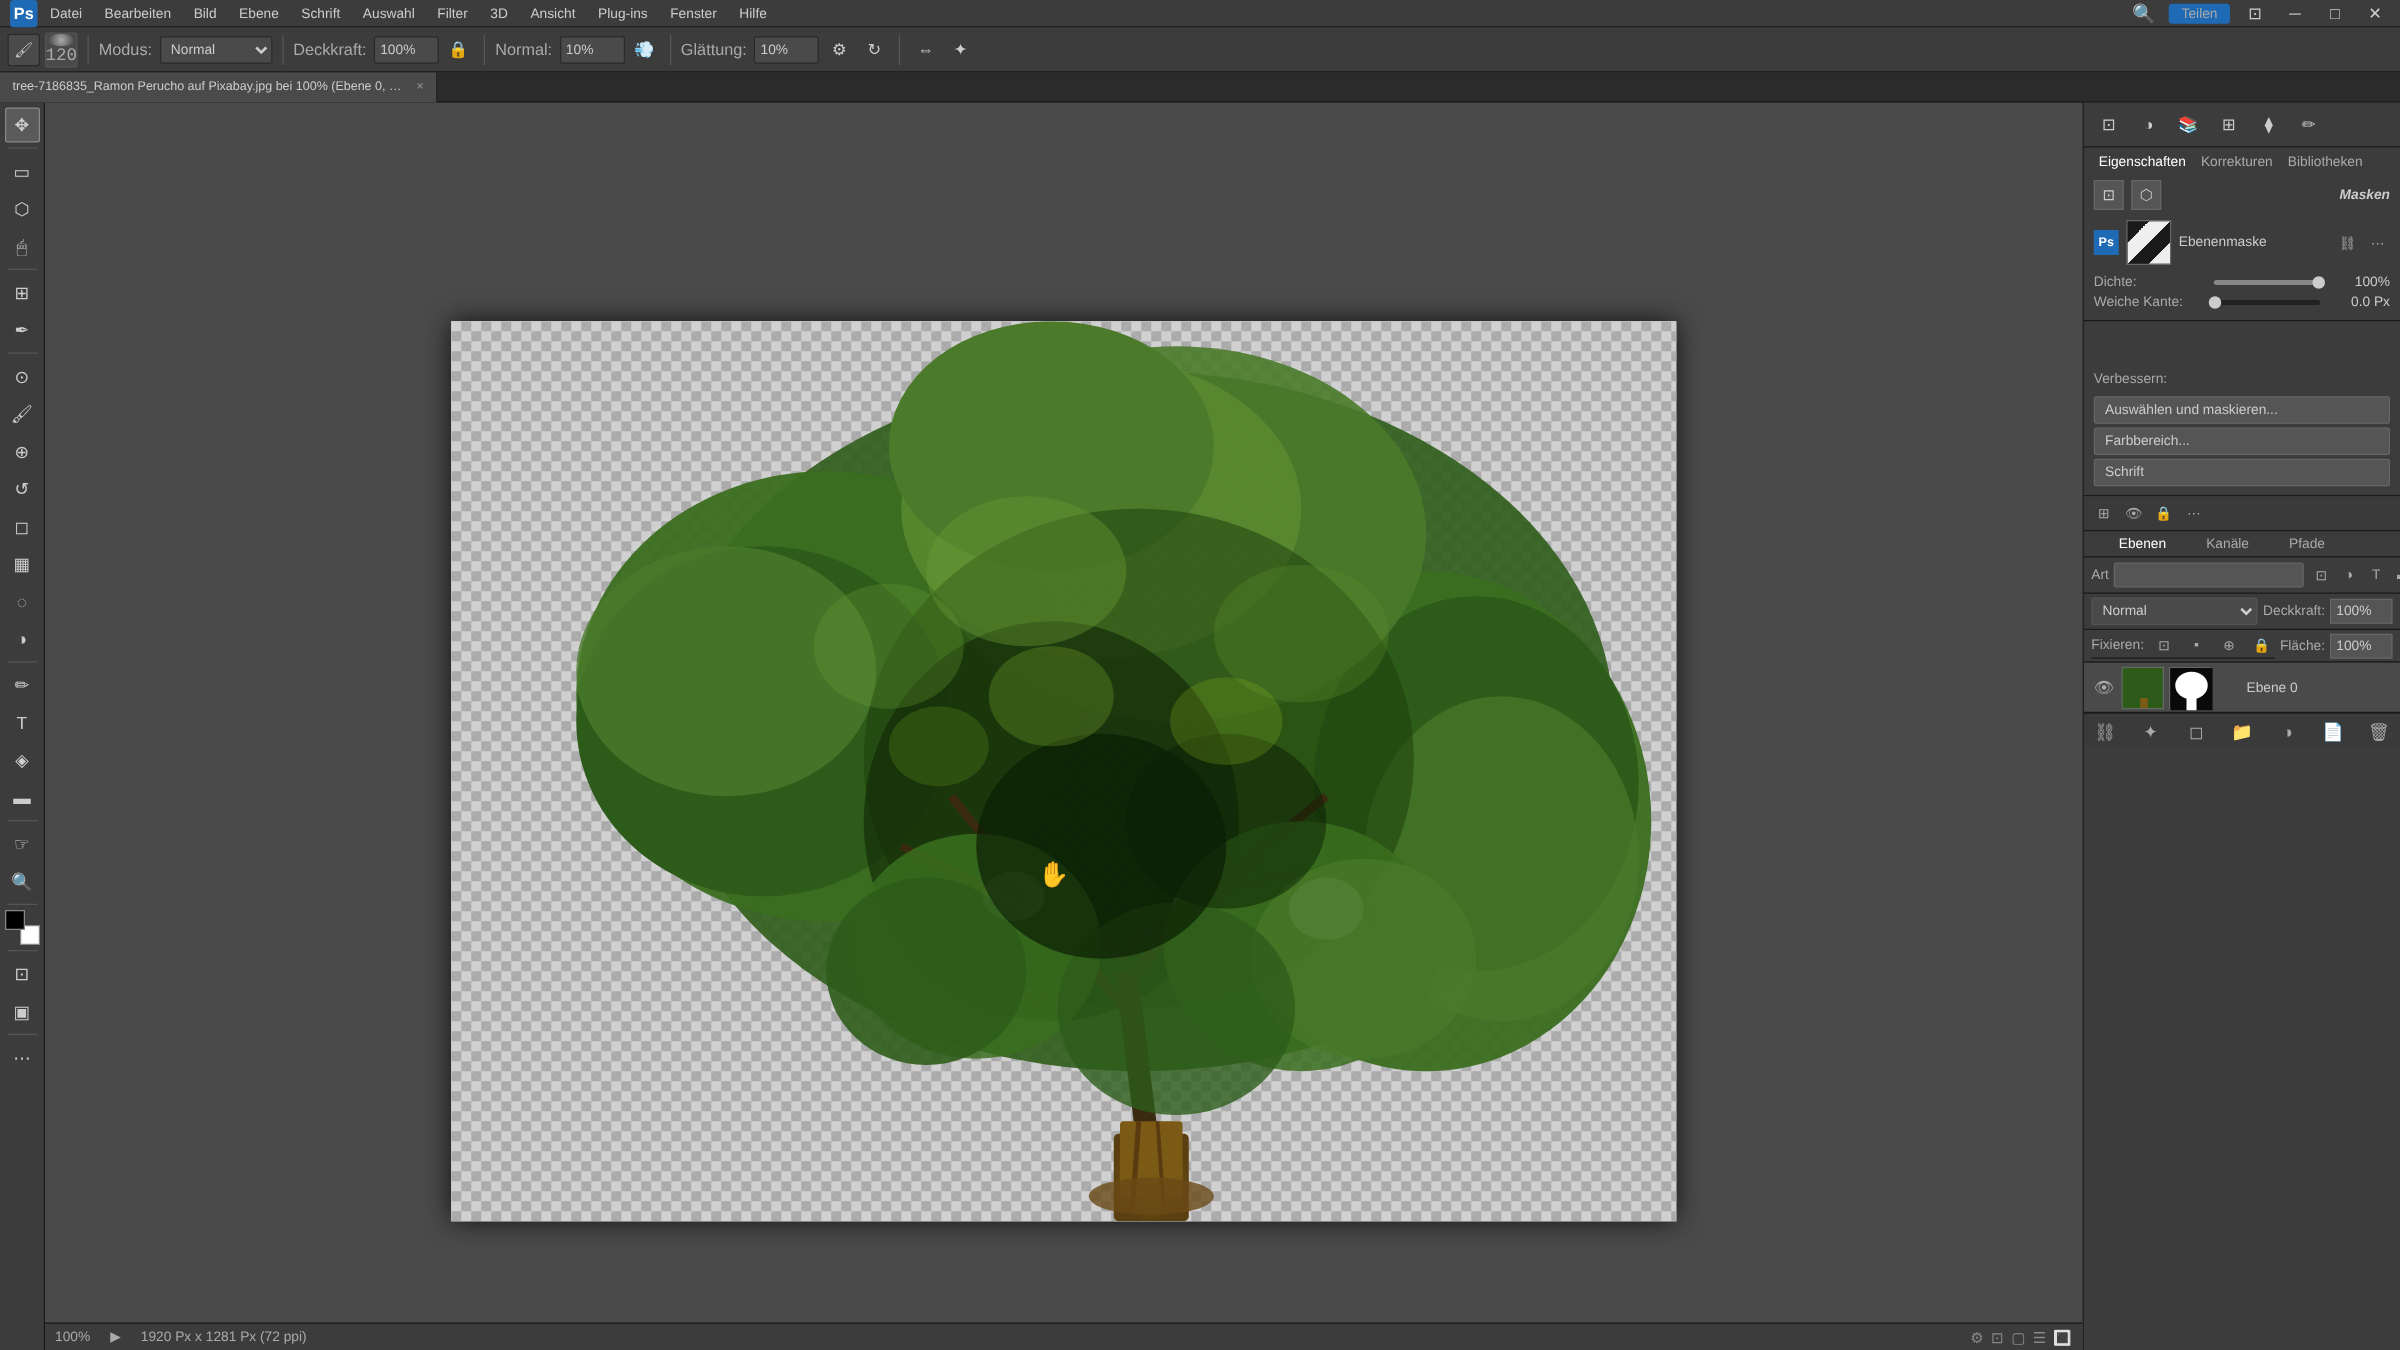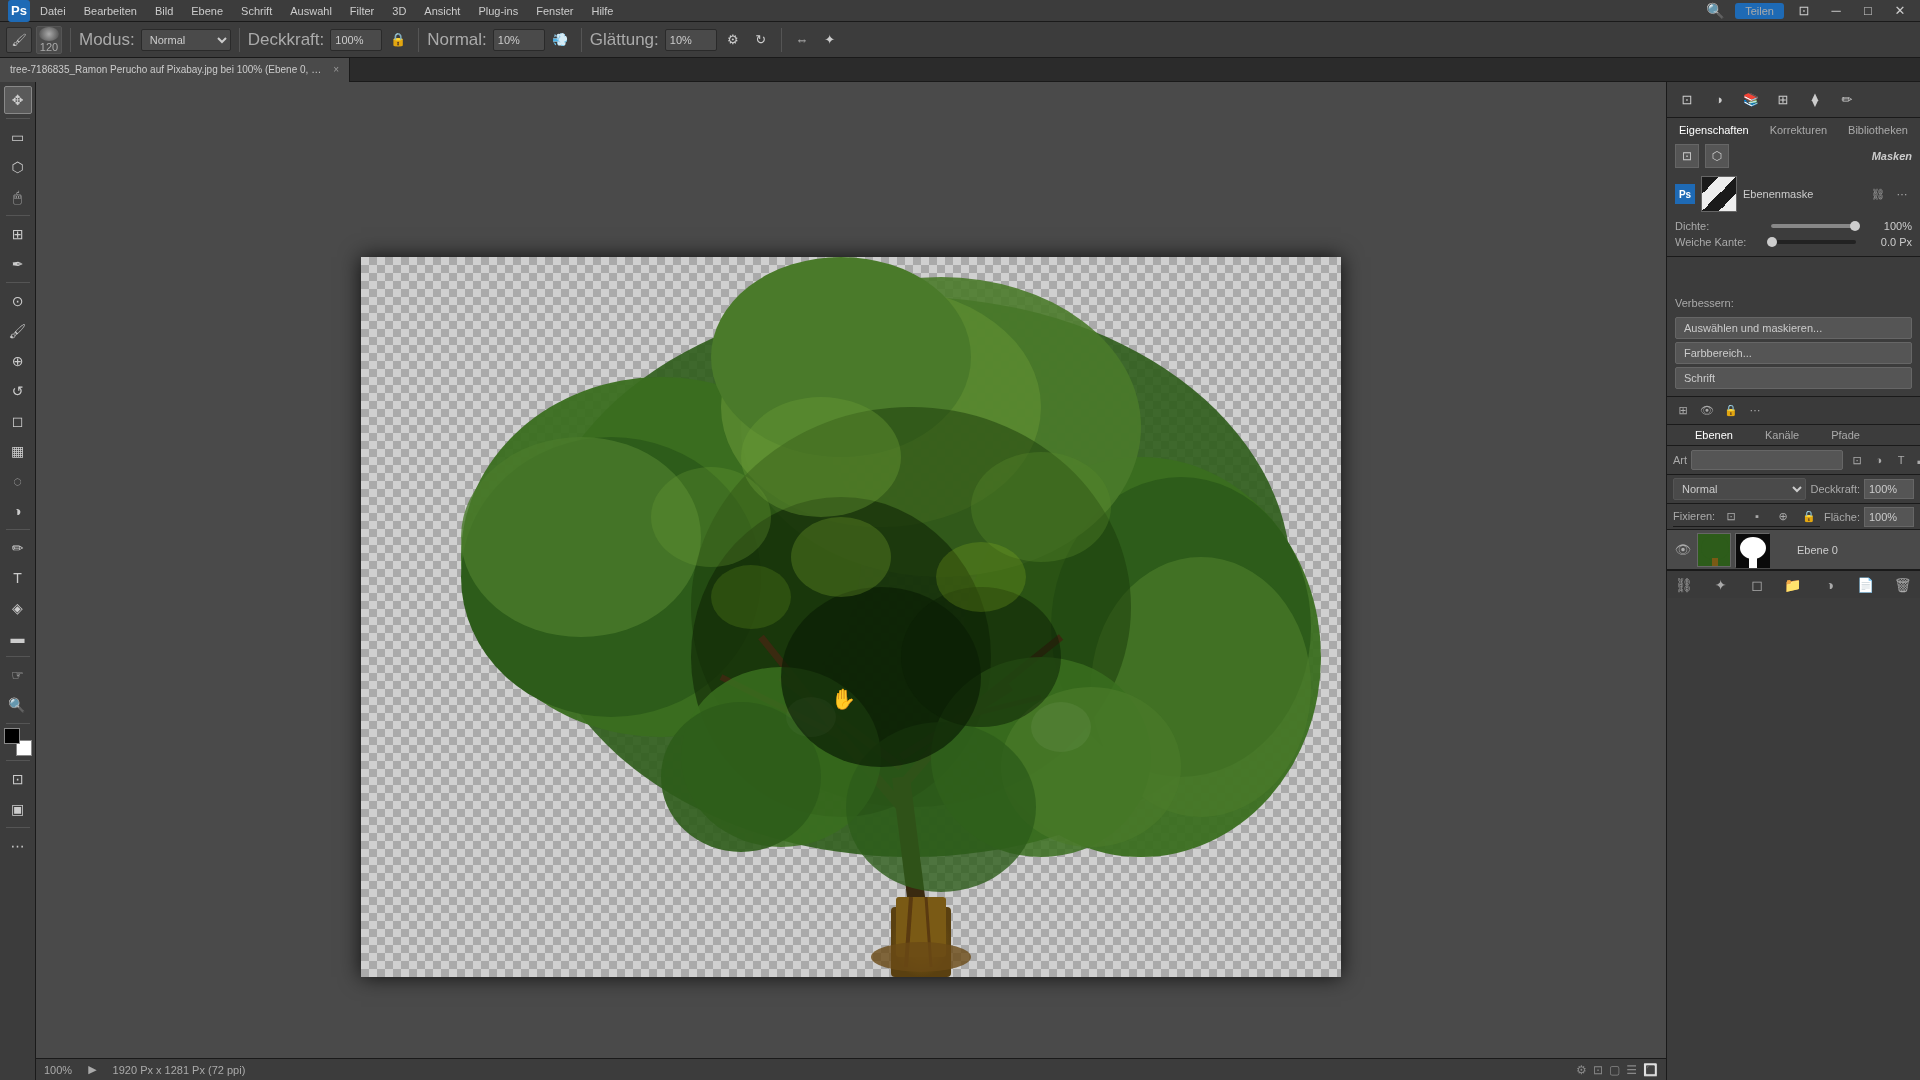--- a/index.html
+++ b/index.html
@@ -57,21 +57,21 @@
       color: #ccc;
       font-size: 12px;
     }
     .toolbar-separator {
       width: 1px;
       height: 24px;
       background: #555;
       margin: 0 4px;
     }
     .toolbar-label {
-      font-size: 17px;
+      font-size: 13px;
       color: #aaa;
       margin-right: 2px;
     }
     .toolbar-select {
       height: 22px;
       background: #4a4a4a;
       border: 1px solid #2a2a2a;
       color: #ccc;
       font-size: 11px;
       padding: 0 4px;
@@ -285,21 +285,20 @@
     .color-row {
       display: flex;
       align-items: center;
       gap: 4px;
       margin-top: 4px;
     }
     .prop-tabs {
       display: flex;
       gap: 4px;
       margin-bottom: 6px;
-      justify-content: space-between;
     }
     .prop-tab {
       font-size: 11px;
       color: #aaa;
       cursor: pointer;
       padding: 2px 4px;
     }
     .prop-tab.active { color: #fff; }
 
     
@@ -593,21 +592,21 @@
     <div class="toolbar-icon-btn">─</div>
     <div class="toolbar-icon-btn">□</div>
     <div class="toolbar-icon-btn">✕</div>
   </div>
 </div>
 
 <div id="toolbar">
   <div class="toolbar-btn">🖌</div>
   <div style="display:flex;flex-direction:column;align-items:center;justify-content:center;width:26px;height:28px;cursor:pointer;border:1px solid #555;background:#4a4a4a;border-radius:2px;">
     <div style="width:20px;height:20px;border-radius:50%;background:radial-gradient(circle,#aaa,#444);"></div>
-    <div style="font-size:11px;color:#aaa;">120</div>
+    <div style="font-size:14px;color:#aaa;font-family:Liberation Mono, monospace;">120</div>
   </div>
   <div class="toolbar-separator"></div>
   <span class="toolbar-label">Modus:</span>
   <select class="toolbar-select" style="width:90px;">
     <option>Normal</option>
   </select>
   <div class="toolbar-separator"></div>
   <span class="toolbar-label">Deckkraft:</span>
   <input class="toolbar-input" type="text" value="100%" style="">
   <div class="toolbar-icon-btn">🔒</div>

